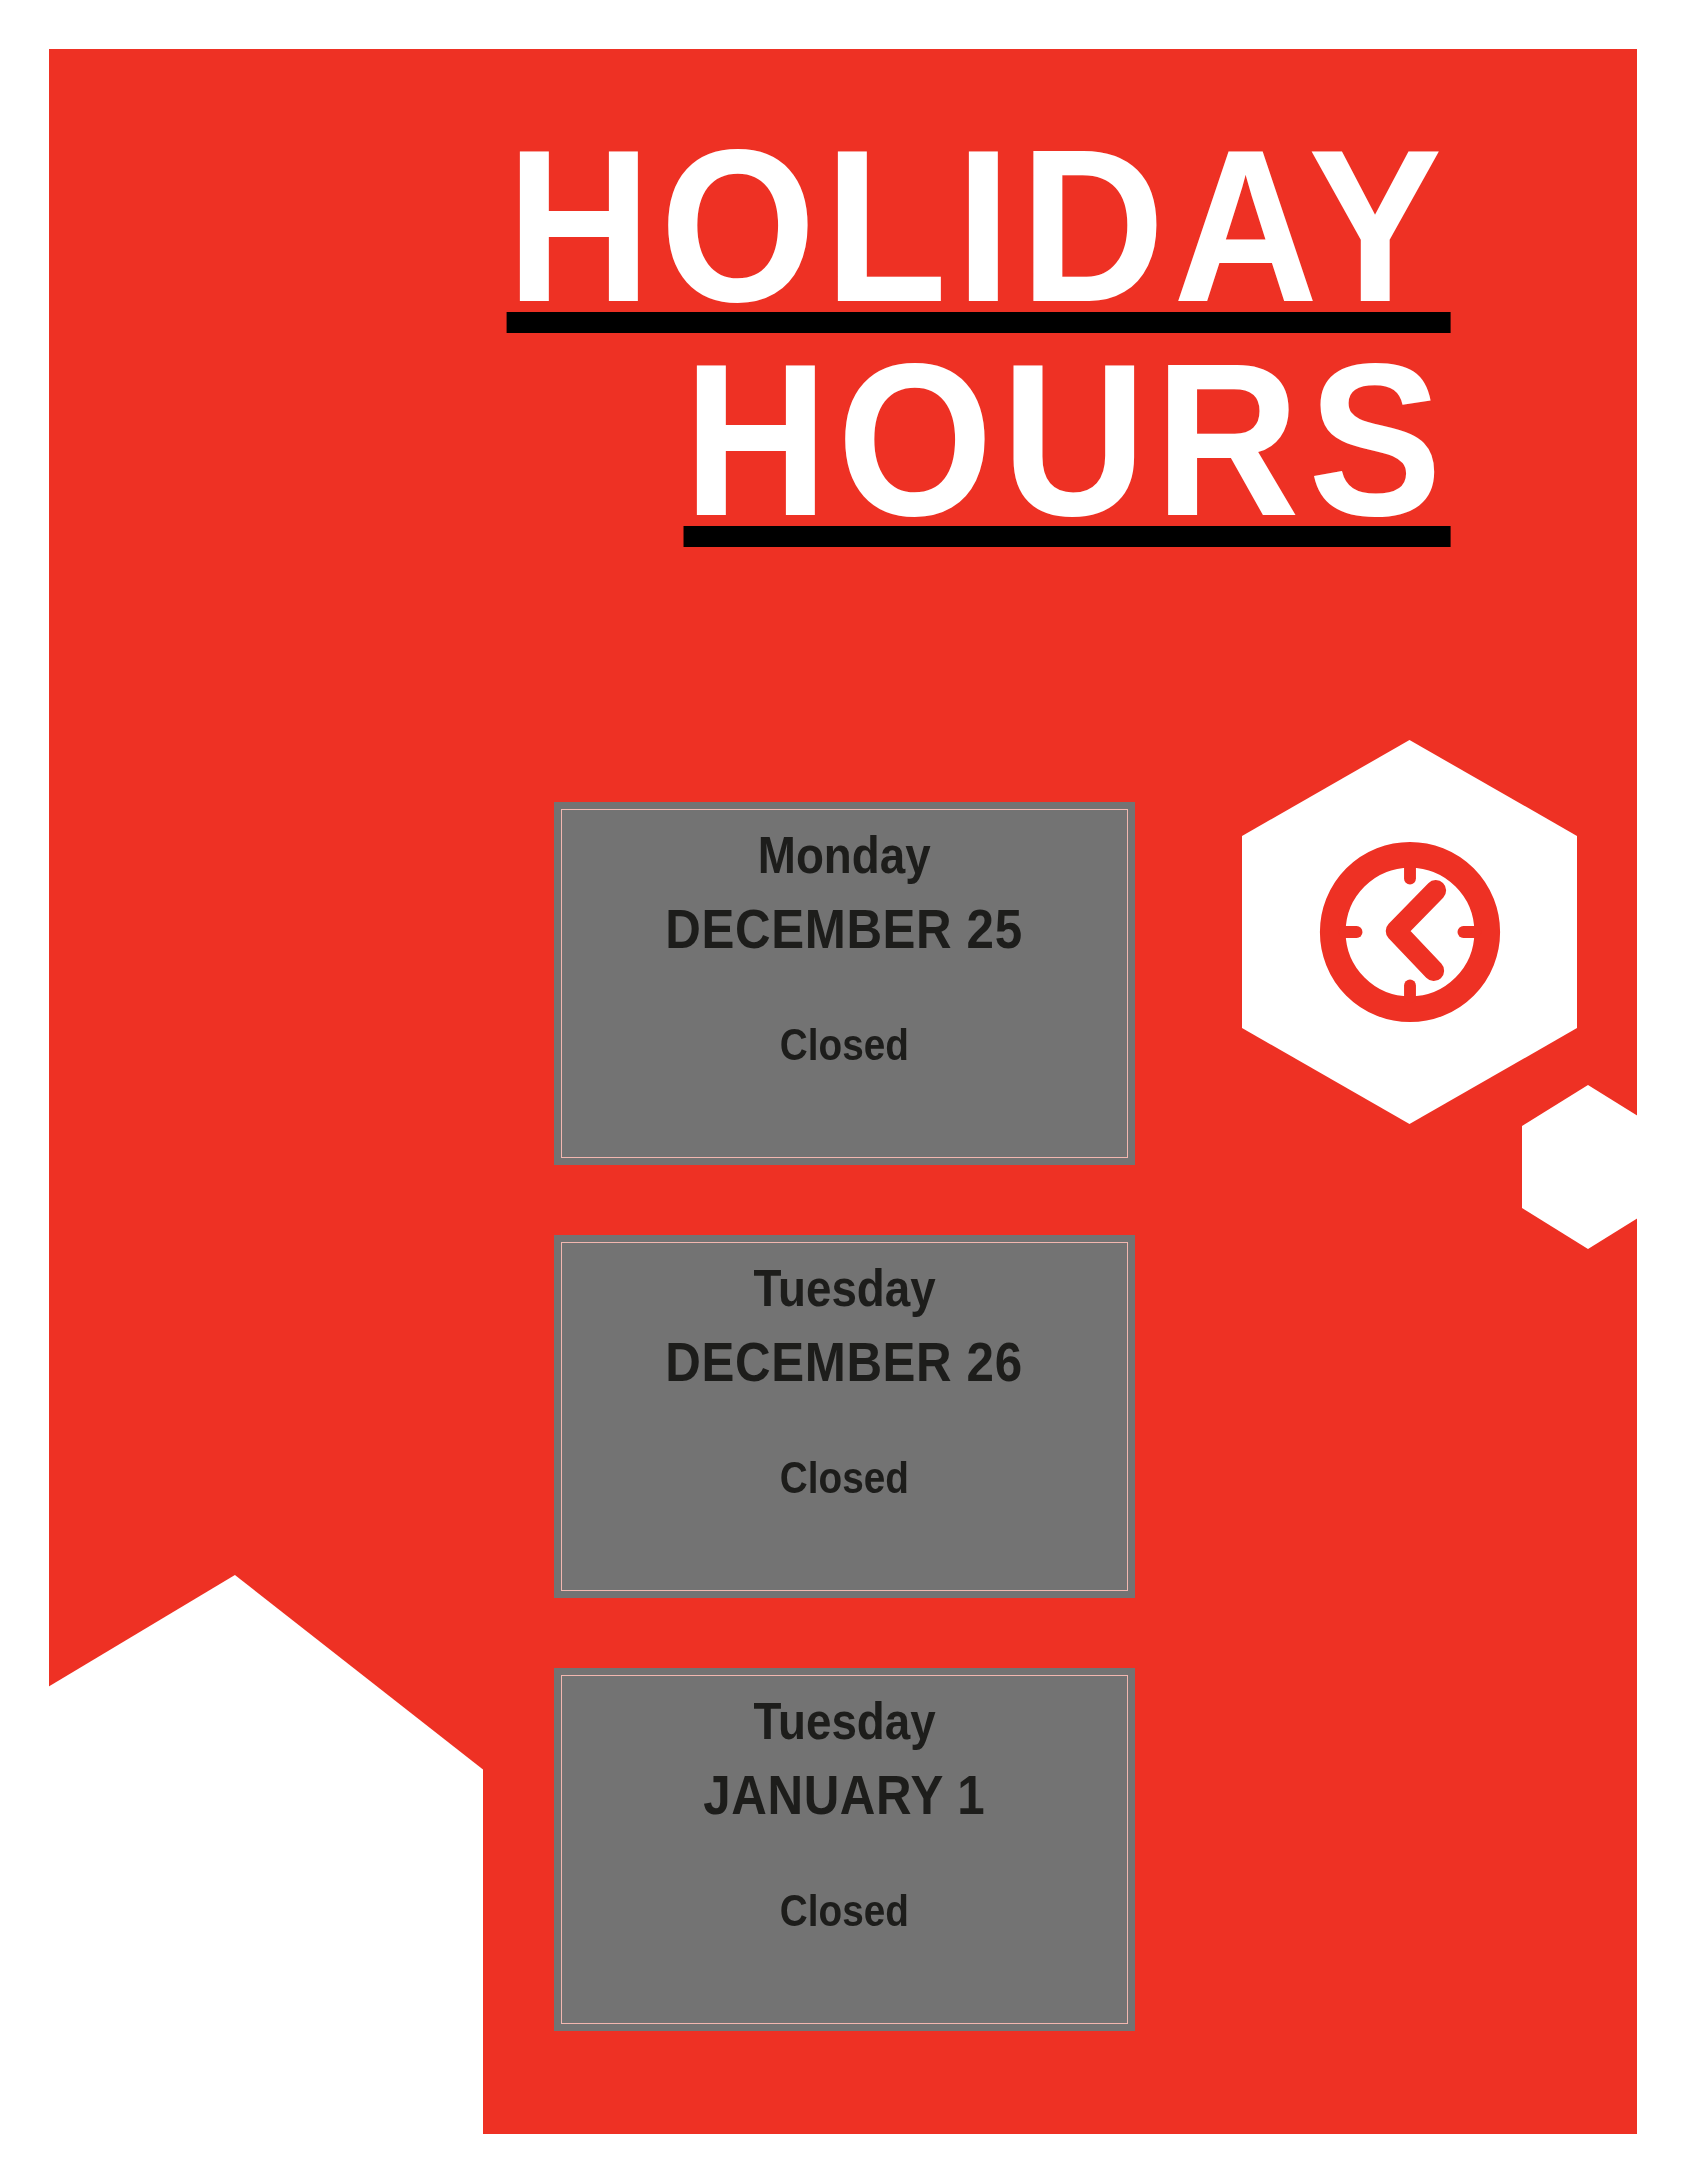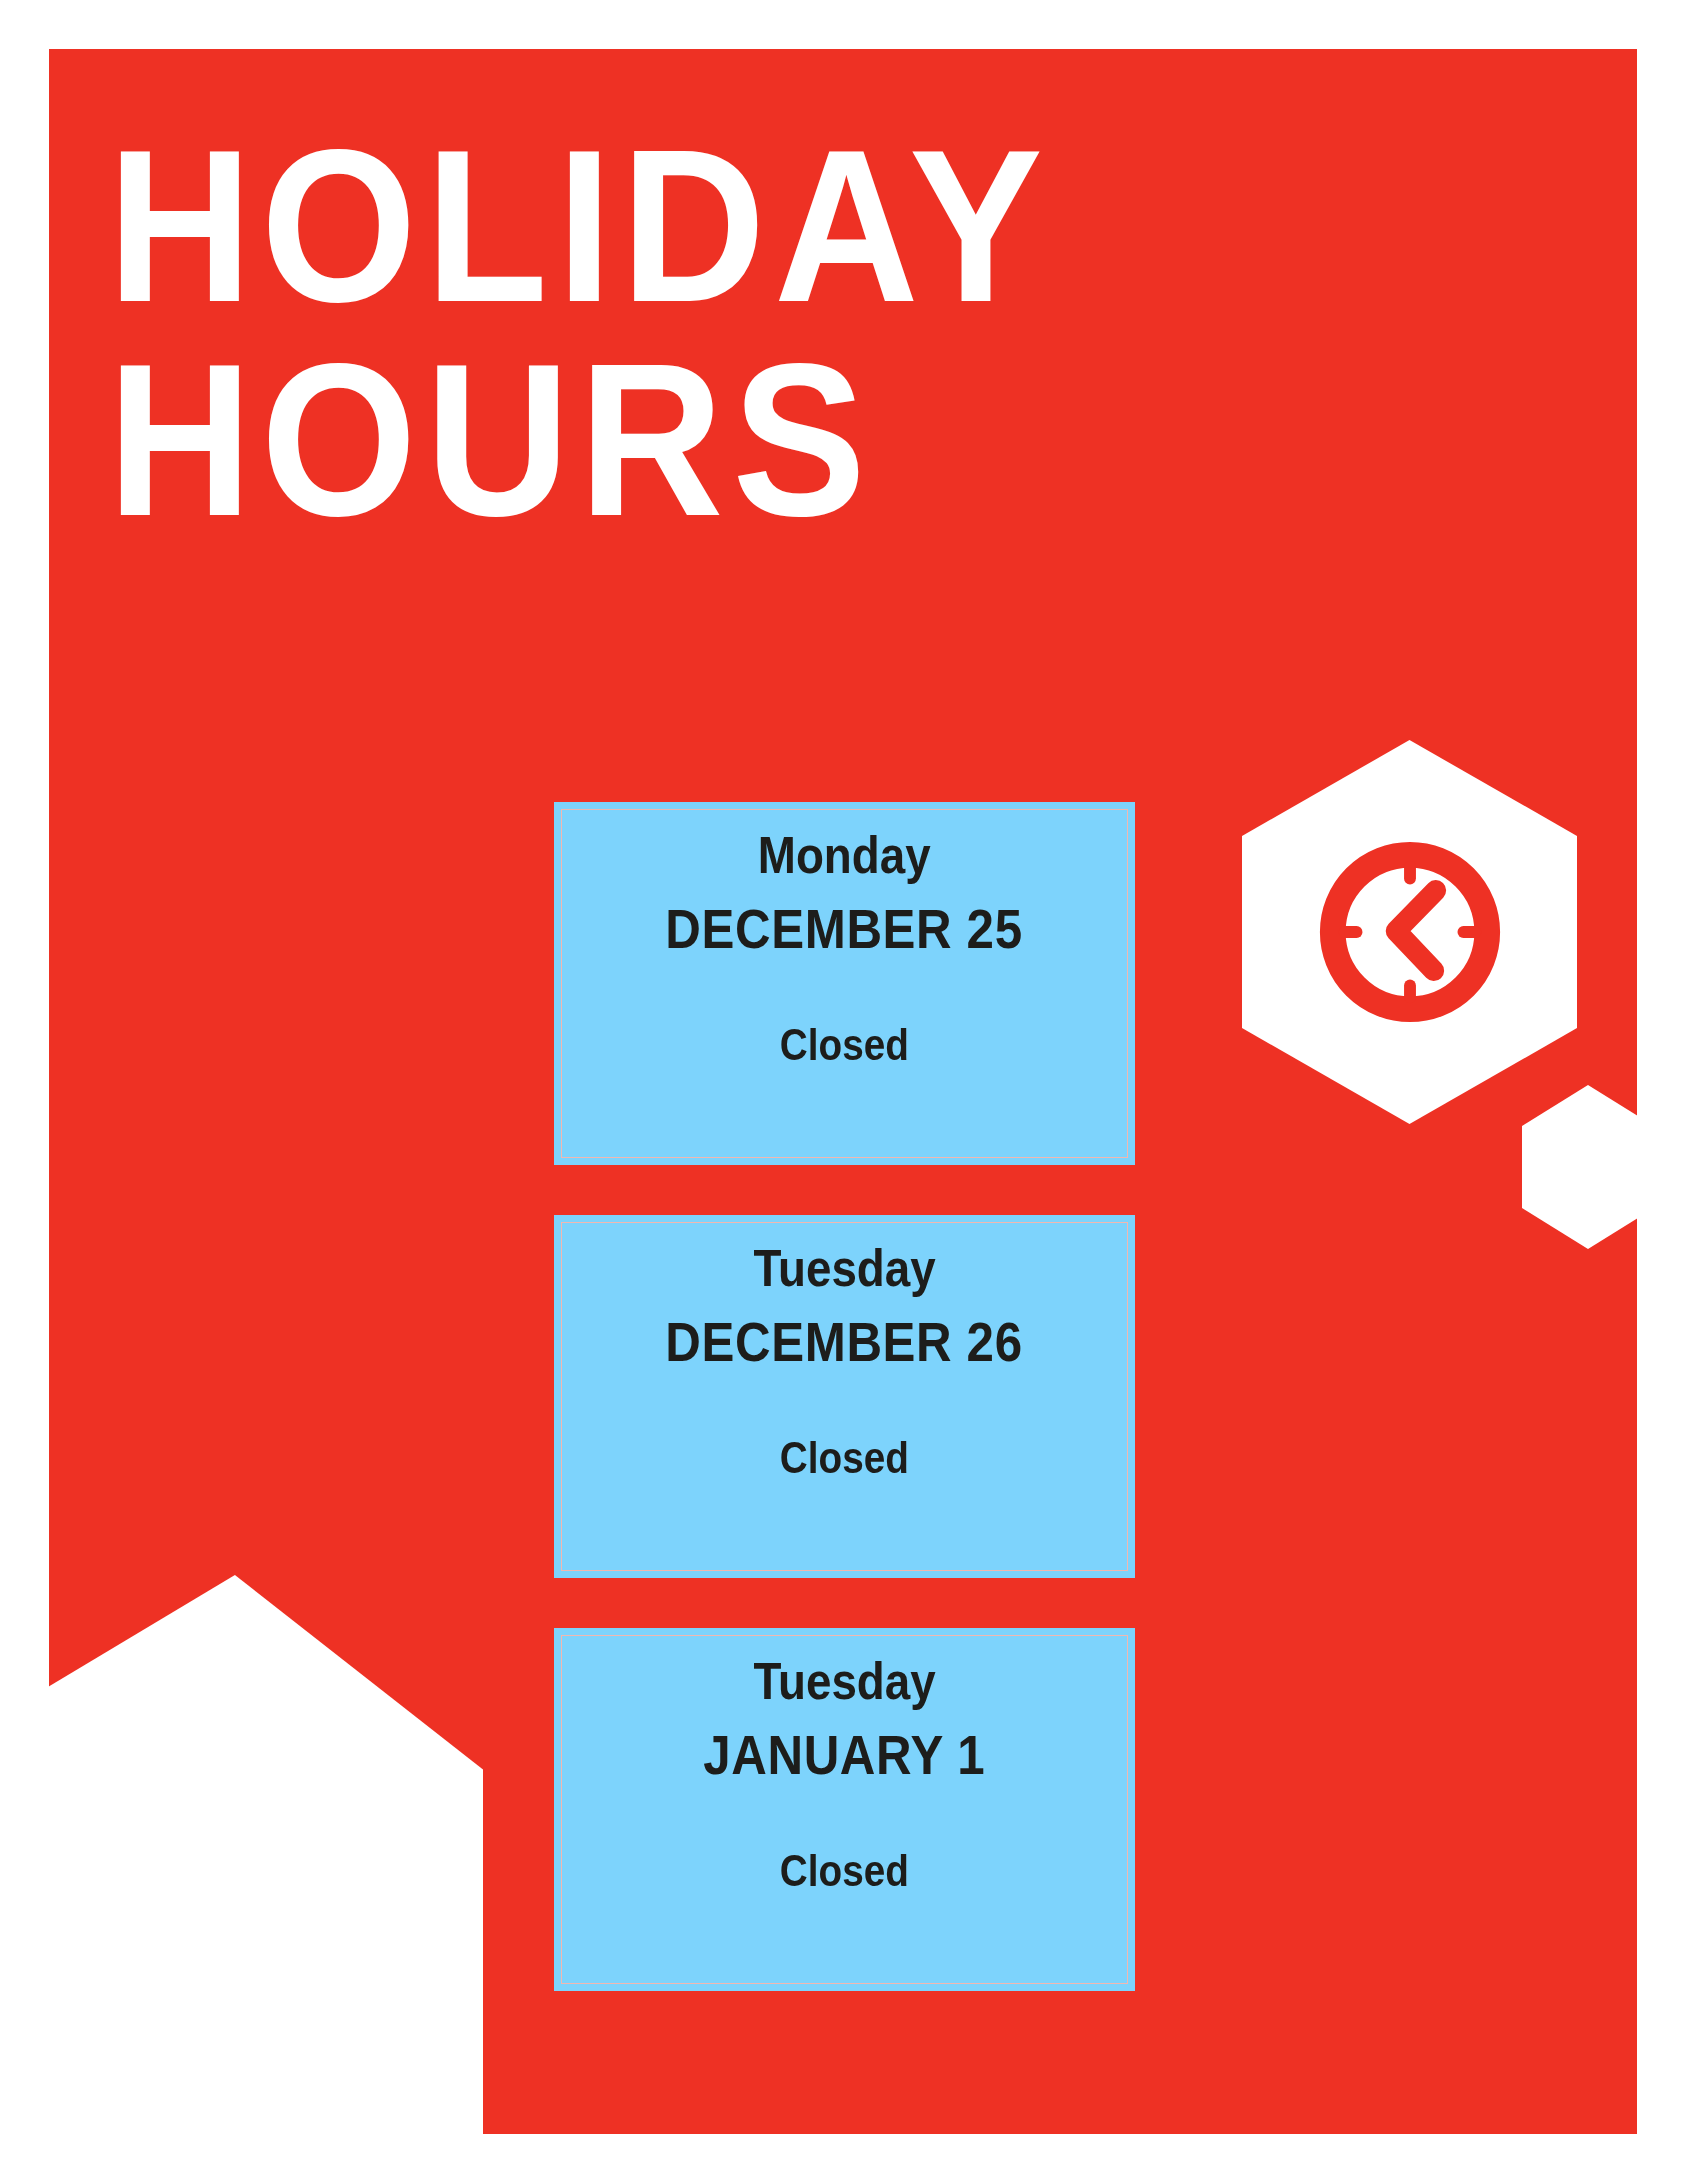--- a/index.html
+++ b/index.html
@@ -83,21 +83,22 @@
     height: 198px;
     display: block;
   }
 
   
   .title-block {
     position: absolute;
     left: 49px;
     top: 119px;
     width: 1460px;
-    text-align: left;
+    text-align: right;
+    text-decoration: underline;
   }
   .title-line {
     display: block;
     color: #ffffff;
     font-family: "Liberation Sans Narrow", "Liberation Sans", sans-serif;
     font-weight: bold;
     font-size: 218px;
     line-height: 0.98;
     letter-spacing: 9.3px;
     transform: scaleX(0.92);
@@ -110,23 +111,23 @@
     position: absolute;
     left: 554px;
     top: 802px;
     width: 581px;
   }
   .card {
     position: relative;
     box-sizing: border-box;
     width: 581px;
     height: 363px;
-    background: #7dd3fc;
+    background: #737373;
     padding: 6.6px;
-    margin-bottom: 50px;
+    margin-bottom: 70px;
   }
   .card-inner {
     box-sizing: border-box;
     width: 100%;
     height: 100%;
     border: 1.3px solid #f2b7b0;
     display: flex;
     flex-direction: column;
     align-items: center;
     padding-top: 18.5px;

